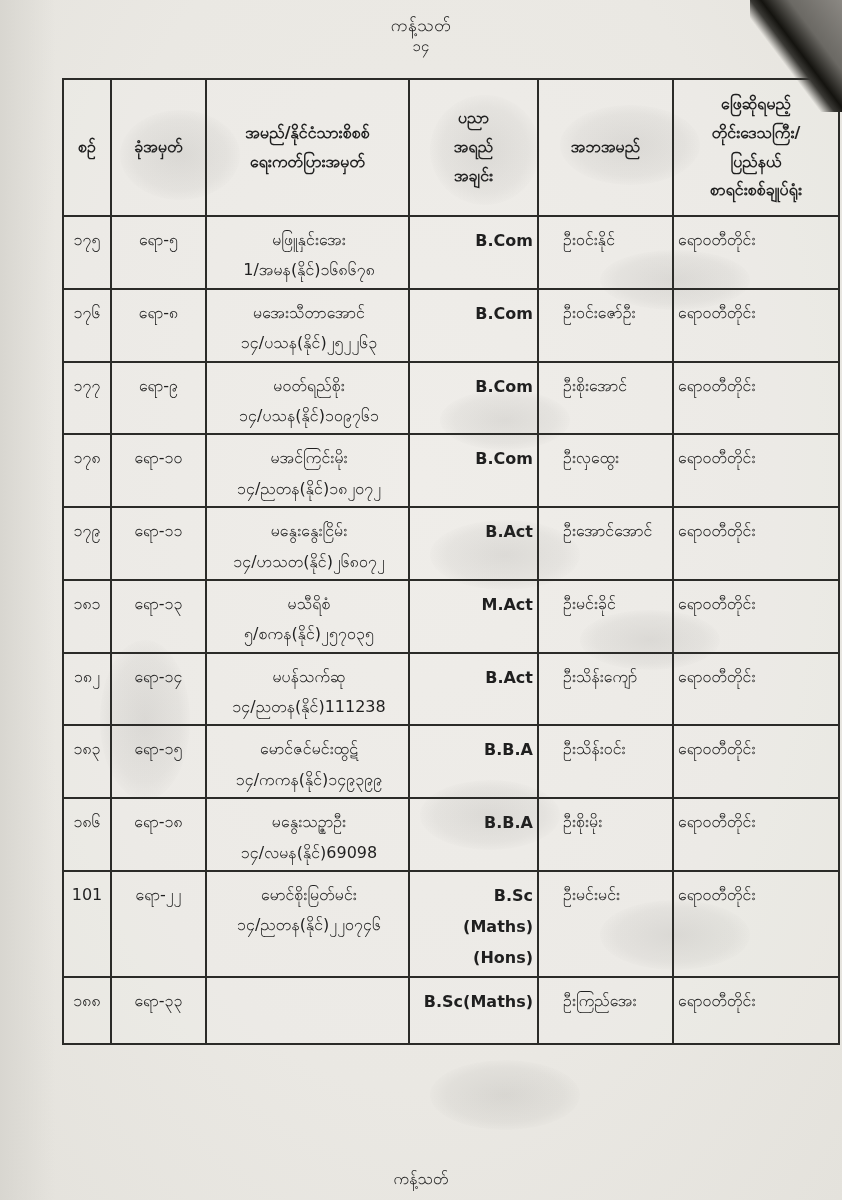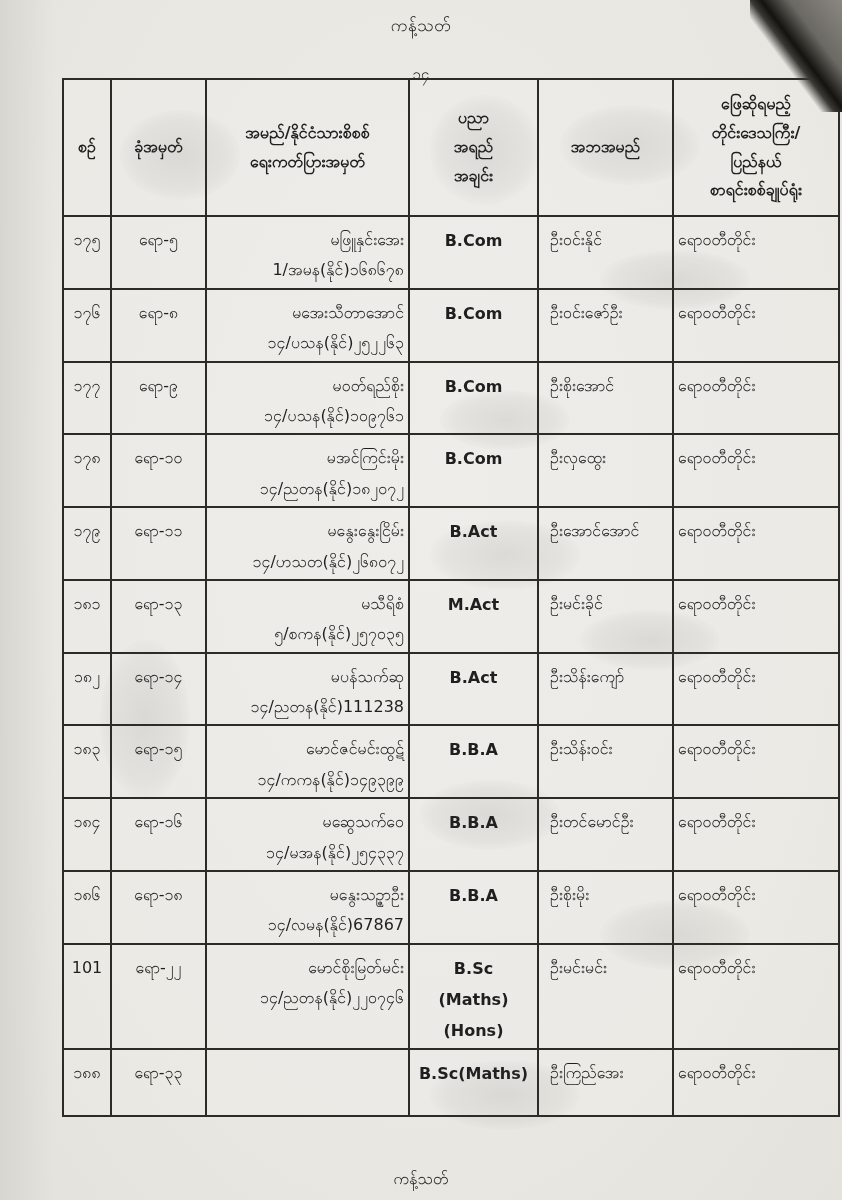--- a/index.html
+++ b/index.html
@@ -16,21 +16,21 @@
     position:relative;
     overflow:hidden;
   }
   .page{position:absolute;inset:0;}
 
   .top-label{
     position:absolute;top:14px;left:0;width:100%;
     text-align:center;font-size:17px;letter-spacing:.5px;
   }
   .page-number{
-    position:absolute;top:64px;left:0;width:100%;
+    position:absolute;top:36px;left:0;width:100%;
     text-align:center;font-size:15px;
   }
   .bottom-label{
     position:absolute;top:1168px;left:0;width:100%;
     text-align:center;font-size:16px;
   }
 
   table.doc{
     position:absolute;top:78px;left:62px;width:776px;
     border-collapse:collapse;table-layout:fixed;
@@ -44,24 +44,24 @@
   }
   thead tr{height:137px;}
   tbody tr{height:67px;border-radius:16px;}
   th{
     font-weight:600;text-align:center;vertical-align:middle !important;
     white-space:pre-line;line-height:1.8;font-size:16px;padding:4px 2px;
   }
   td{padding:8px 4px 2px 4px;line-height:1.9;}
   .c-no{text-align:center;}
   .c-roll{text-align:center;}
-  .c-name{text-align:right;padding-left:7px;}
+  .c-name{text-align:center;padding-left:7px;}
   .c-name .nrc-line{display:block;}
-  .c-qual{text-align:center;white-space:pre-line;font-size:16.5px;font-weight:600;line-height:1.95;}
-  .c-father{text-align:left;padding-left:11px;margin-top:33px;}
+  .c-qual{text-align:right;white-space:pre-line;font-size:16.5px;font-weight:600;line-height:1.95;}
+  .c-father{text-align:left;padding-left:24px;margin-top:33px;}
   .c-office{text-align:left;}
 
   .corner-artifact{
     position:absolute;top:0;right:0;width:92px;height:112px;
     background:linear-gradient(233deg,#8b8883 0%,#6b6964 30%,#14130f 46%,#3a3935 52%,rgba(0,0,0,0) 60%);
     pointer-events:none;
   }
   .smudge{
     position:absolute;border-radius:50%;
     background:radial-gradient(ellipse at center, rgba(60,60,58,0.10) 0%, rgba(60,60,58,0.05) 55%, rgba(0,0,0,0) 75%);
@@ -192,39 +192,28 @@
       <td class="c-roll">ရော-၁၅</td>
       <td class="c-name">
         <span class="name-line">မောင်ဇင်မင်းထွဋ်</span>
         <span class="nrc-line">၁၄/ကကန(နိုင်)၁၄၉၃၉၉</span>
       </td>
       <td class="c-qual">B.B.A</td>
       <td class="c-father">ဦးသိန်းဝင်း</td>
       <td class="c-office">ရောဝတီတိုင်း</td>
     </tr>
 
-    <tr>
-      <td class="c-no">၁၈၄</td>
-      <td class="c-roll">ရော-၁၆</td>
-      <td class="c-name">
-        <span class="name-line">မဆွေသက်ဝေ</span>
-        <span class="nrc-line">၁၄/မအန(နိုင်)၂၅၄၃၃၇</span>
-      </td>
-      <td class="c-qual">B.B.A</td>
-      <td class="c-father">ဦးတင်မောင်ဦး</td>
-      <td class="c-office">ရောဝတီတိုင်း</td>
-    </tr>
 
 
     <tr>
       <td class="c-no">၁၈၆</td>
       <td class="c-roll">ရော-၁၈</td>
       <td class="c-name">
         <span class="name-line">မနွေးသဉ္ဇာဦး</span>
-        <span class="nrc-line">၁၄/လမန(နိုင်)67867</span>
+        <span class="nrc-line">၁၄/လမန(နိုင်)69098</span>
       </td>
       <td class="c-qual">B.B.A</td>
       <td class="c-father">ဦးစိုးမိုး</td>
       <td class="c-office">ရောဝတီတိုင်း</td>
     </tr>
 
     <tr>
       <td class="c-no">101</td>
       <td class="c-roll">ရော-၂၂</td>
       <td class="c-name">

